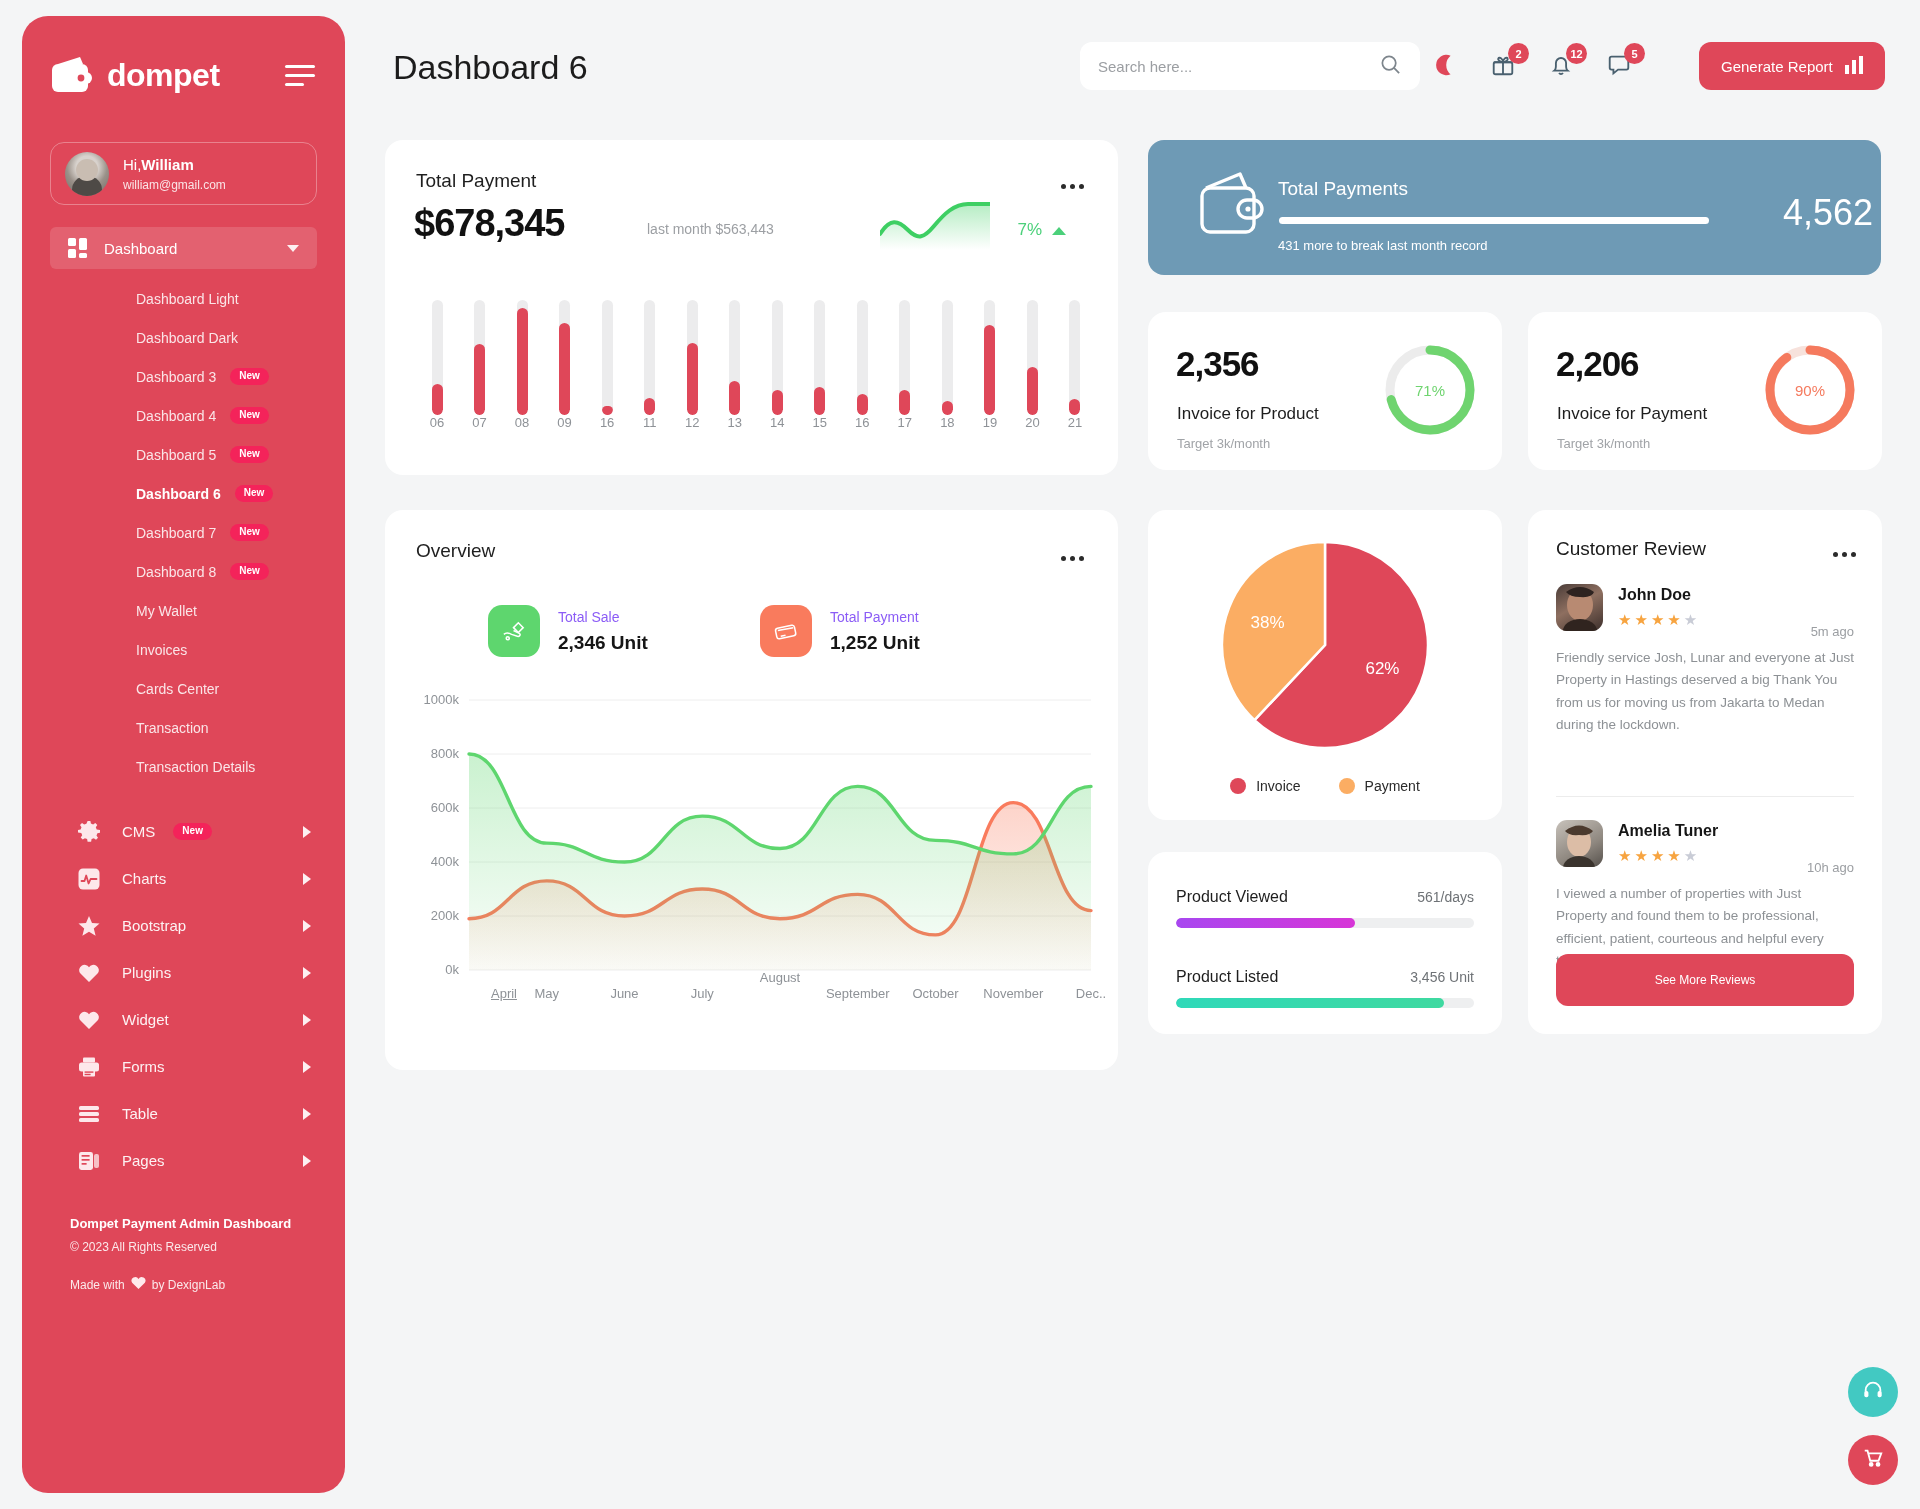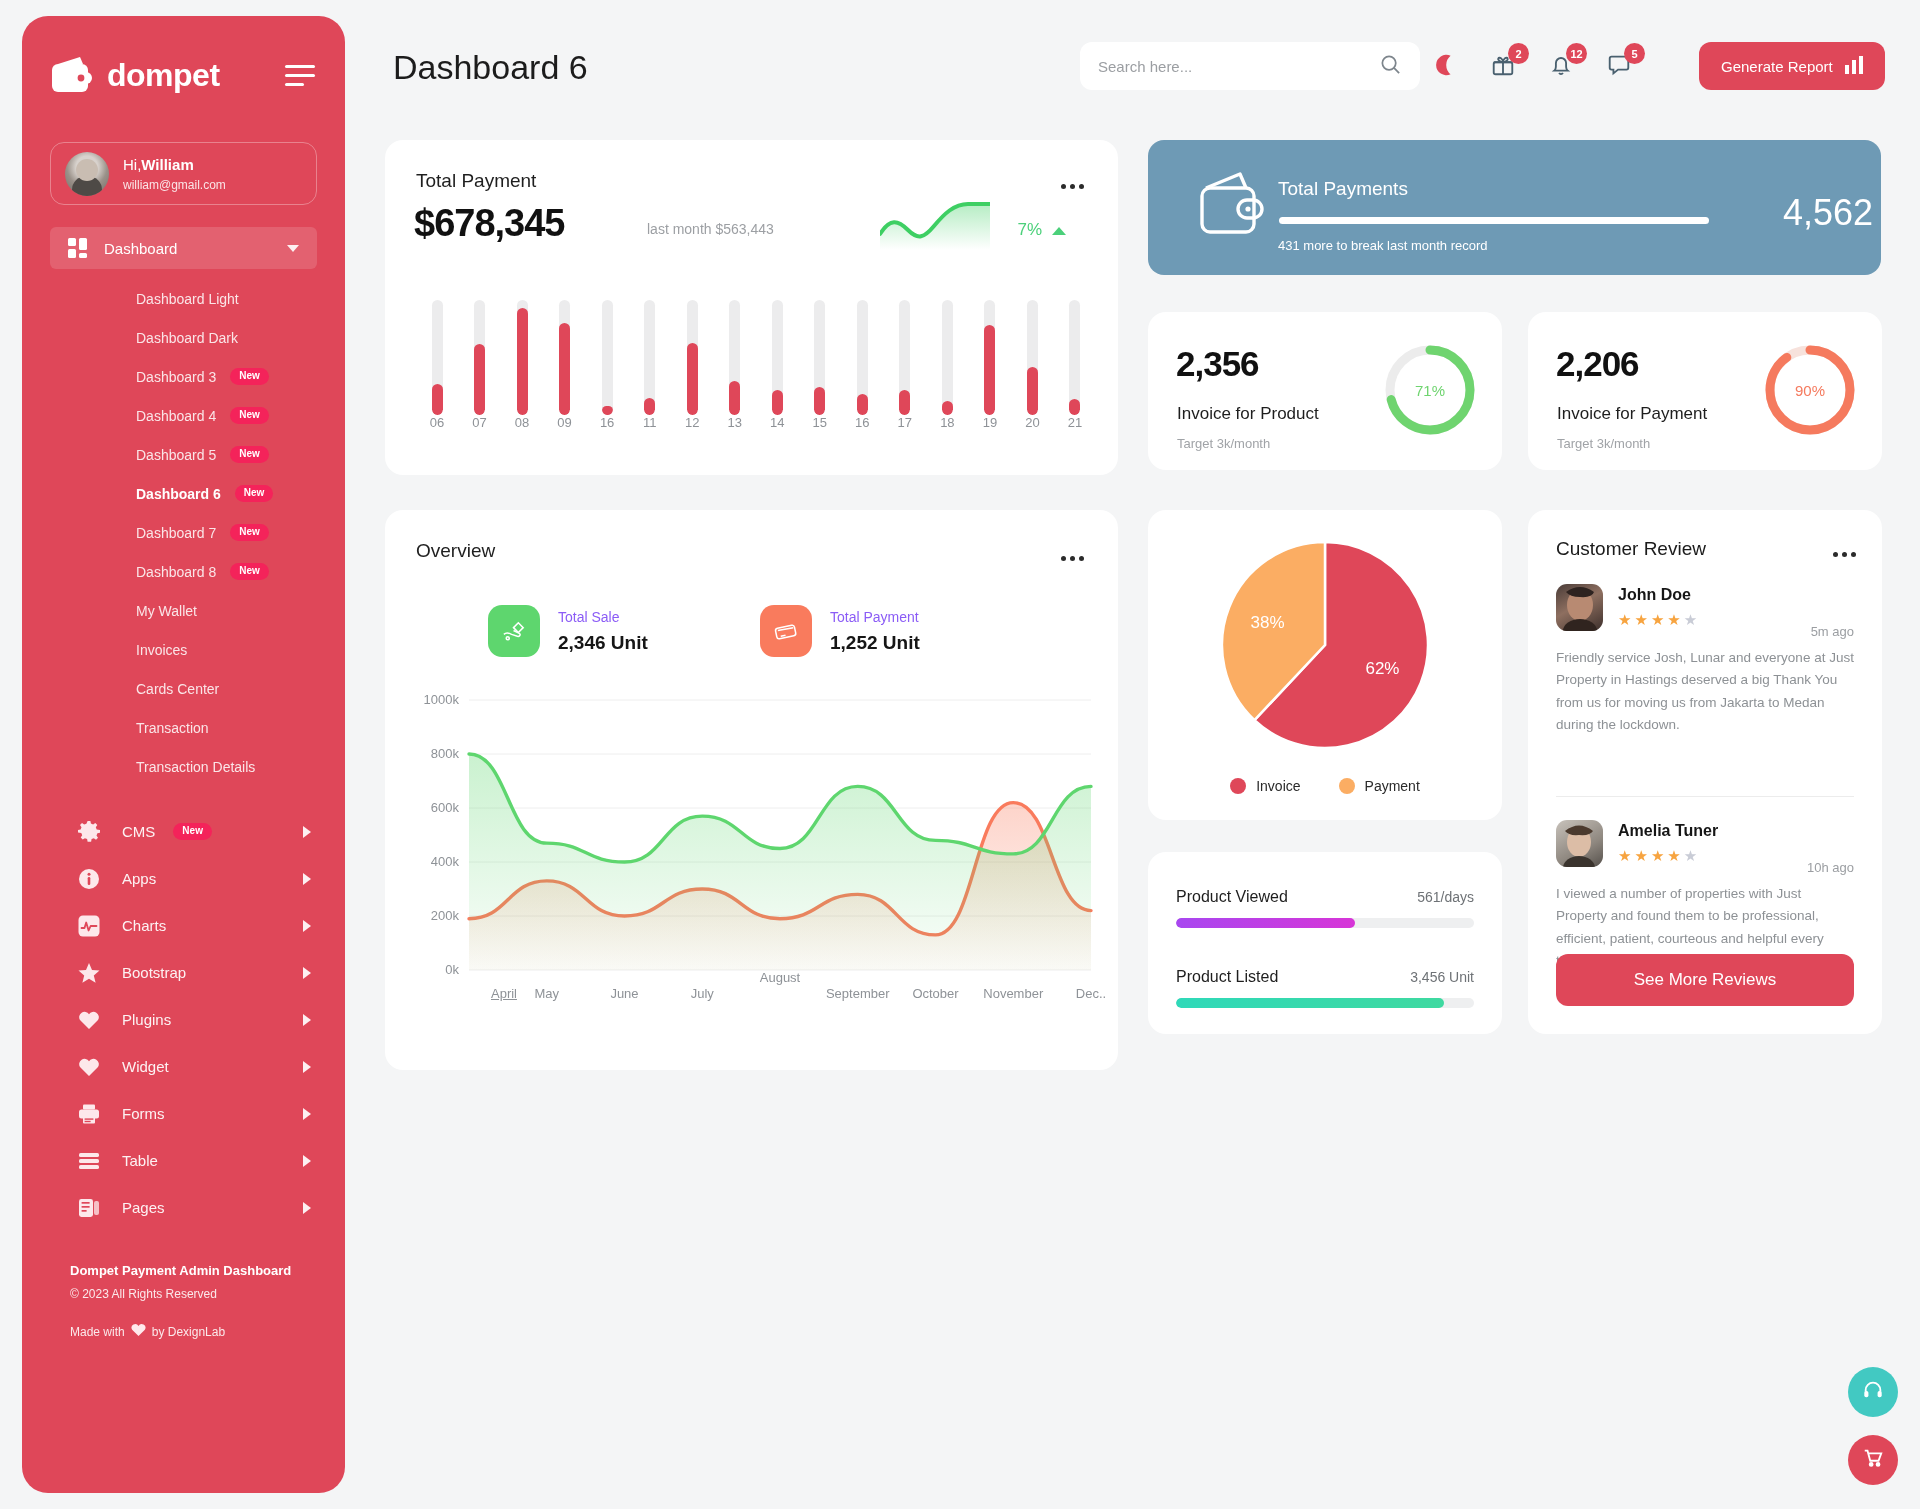--- a/index.html
+++ b/index.html
@@ -216,21 +216,21 @@
   .rev-meta { flex: 1; padding-top: 2px; }
   .rev-name { font-size: 16px; font-weight: 700; color: #161616; }
   .rev-stars { margin-top: 7px; font-size: 15px; color: #f7a440; letter-spacing: 3px; }
   .rev-stars .off { color: #c9ccd6; }
   .rev-ago { position: absolute; right: 0; font-size: 13px; color: #9b9ea2; }
   .rev-body { margin-top: 16px; font-size: 13.5px; line-height: 1.65; color: #8d9195; }
   .cr-divider { position: absolute; left: 28px; width: 298px; height: 1px; background: #ececec; }
   .see-more {
     position: absolute; left: 28px; bottom: 28px; width: 298px; height: 52px;
     background: #df4759; color: #fff; border: none; border-radius: 12px;
-    font-size: 17px; font-family: "Liberation Sans", sans-serif; cursor: pointer;
+    font-size: 12px; font-family: "Liberation Sans", sans-serif; cursor: pointer;
   }
 
   
   #c-overview { left: 385px; top: 510px; width: 733px; height: 560px; }
   .ov-title { position: absolute; left: 31px; top: 30px; font-size: 19px; color: #1f1f1f; }
   .ov-dots { position: absolute; right: 34px; top: 46px; }
   .ov-stat { position: absolute; display: flex; align-items: center; gap: 18px; }
   .ov-ic { width: 52px; height: 52px; border-radius: 14px; display: flex; align-items: center; justify-content: center; }
   .ov-k { font-size: 14px; color: #8b5cf6; }
   .ov-v { font-size: 19px; font-weight: 700; color: #161616; margin-top: 6px; }
@@ -341,29 +341,20 @@
           </div>
         </div>
       <div class="group-list" id="group-list">
           <div class="group-item">
             <span class="gic"><svg viewBox="0 0 22 22" width="22" height="22">
                 <path fill="#fde8eb" d="M11 7.2A3.8 3.8 0 1 0 11 14.8 3.8 3.8 0 0 0 11 7.2Zm0 2.4a1.4 1.4 0 1 1 0 2.8 1.4 1.4 0 0 1 0-2.8Z"></path>
                 <path fill="#fde8eb" d="M9.6 0h2.8l.5 2.6 2.2.9 2.2-1.5 2 2-1.5 2.2.9 2.2L22 9v2.8l-2.6.5-.9 2.2 1.5 2.2-2 2-2.2-1.5-2.2.9-.5 2.6H9.6l-.5-2.6-2.2-.9L4.7 18.5l-2-2L4.2 14.3l-.9-2.2L0 11.6V9l2.6-.5.9-2.2L2 4.1l2-2 2.2 1.5 2.2-.9Z"></path>
               </svg></span>
             <span class="lbl">CMS</span>
             <span class="badge-new" style="margin-left: 18px;">New</span>
-            <span class="caret-right"></span>
-          </div>
-          <div class="group-item">
-            <span class="gic"><svg viewBox="0 0 22 22" width="22" height="22">
-                <circle cx="11" cy="11" r="10" fill="#fde8eb"></circle>
-                <circle cx="11" cy="6.3" r="1.5" fill="#df4759"></circle>
-                <rect x="9.7" y="9" width="2.6" height="8" rx="1.2" fill="#df4759"></rect>
-              </svg></span>
-            <span class="lbl">Apps</span>
             <span class="caret-right"></span>
           </div>
           <div class="group-item">
             <span class="gic"><svg viewBox="0 0 22 22" width="22" height="22">
                 <rect x="0.5" y="0.5" width="21" height="21" rx="4.5" fill="#fde8eb"></rect>
                 <path d="M3.5 13 L6.5 13 L8.2 7.5 L10.6 15.5 L12.6 11 L18.5 11" fill="none" stroke="#df4759" stroke-width="1.8" stroke-linejoin="round" stroke-linecap="round"></path>
               </svg></span>
             <span class="lbl">Charts</span>
             <span class="caret-right"></span>
           </div>

